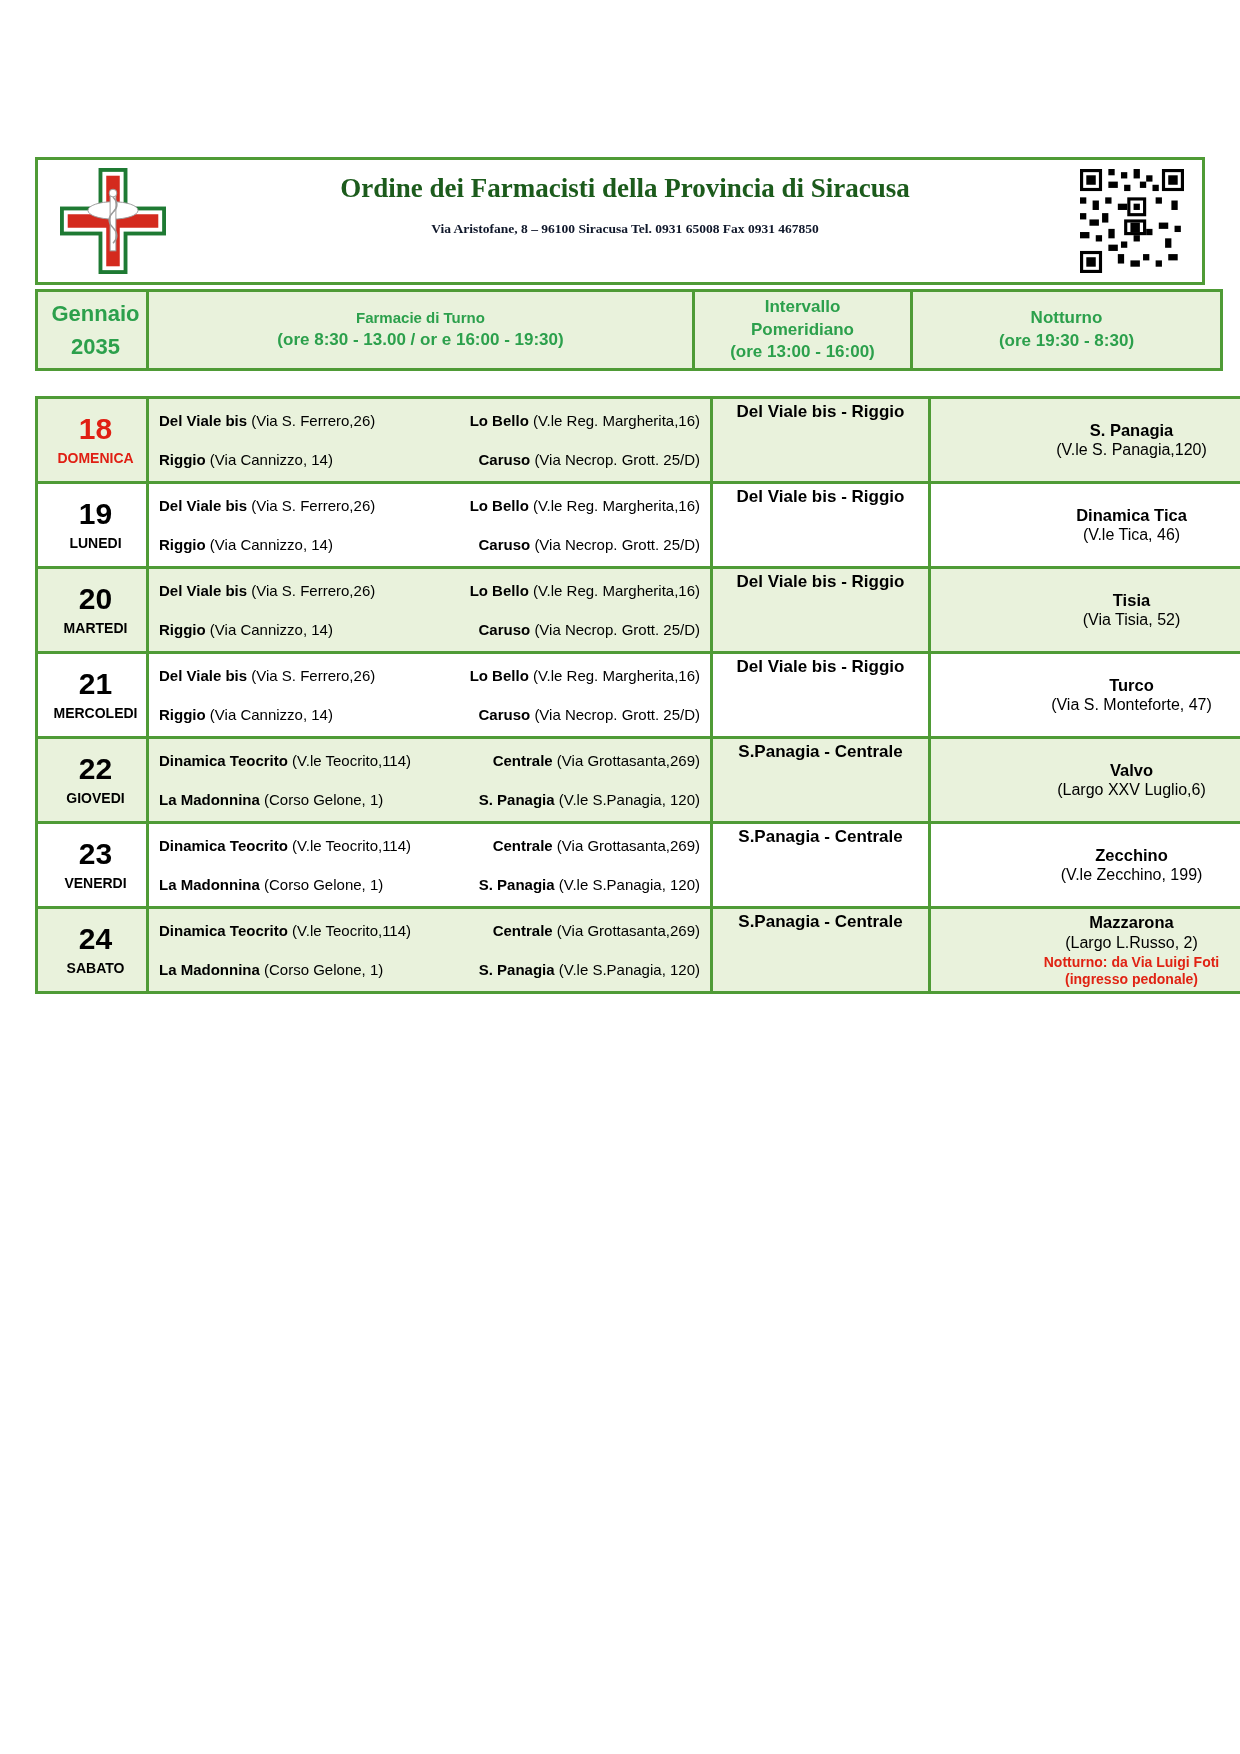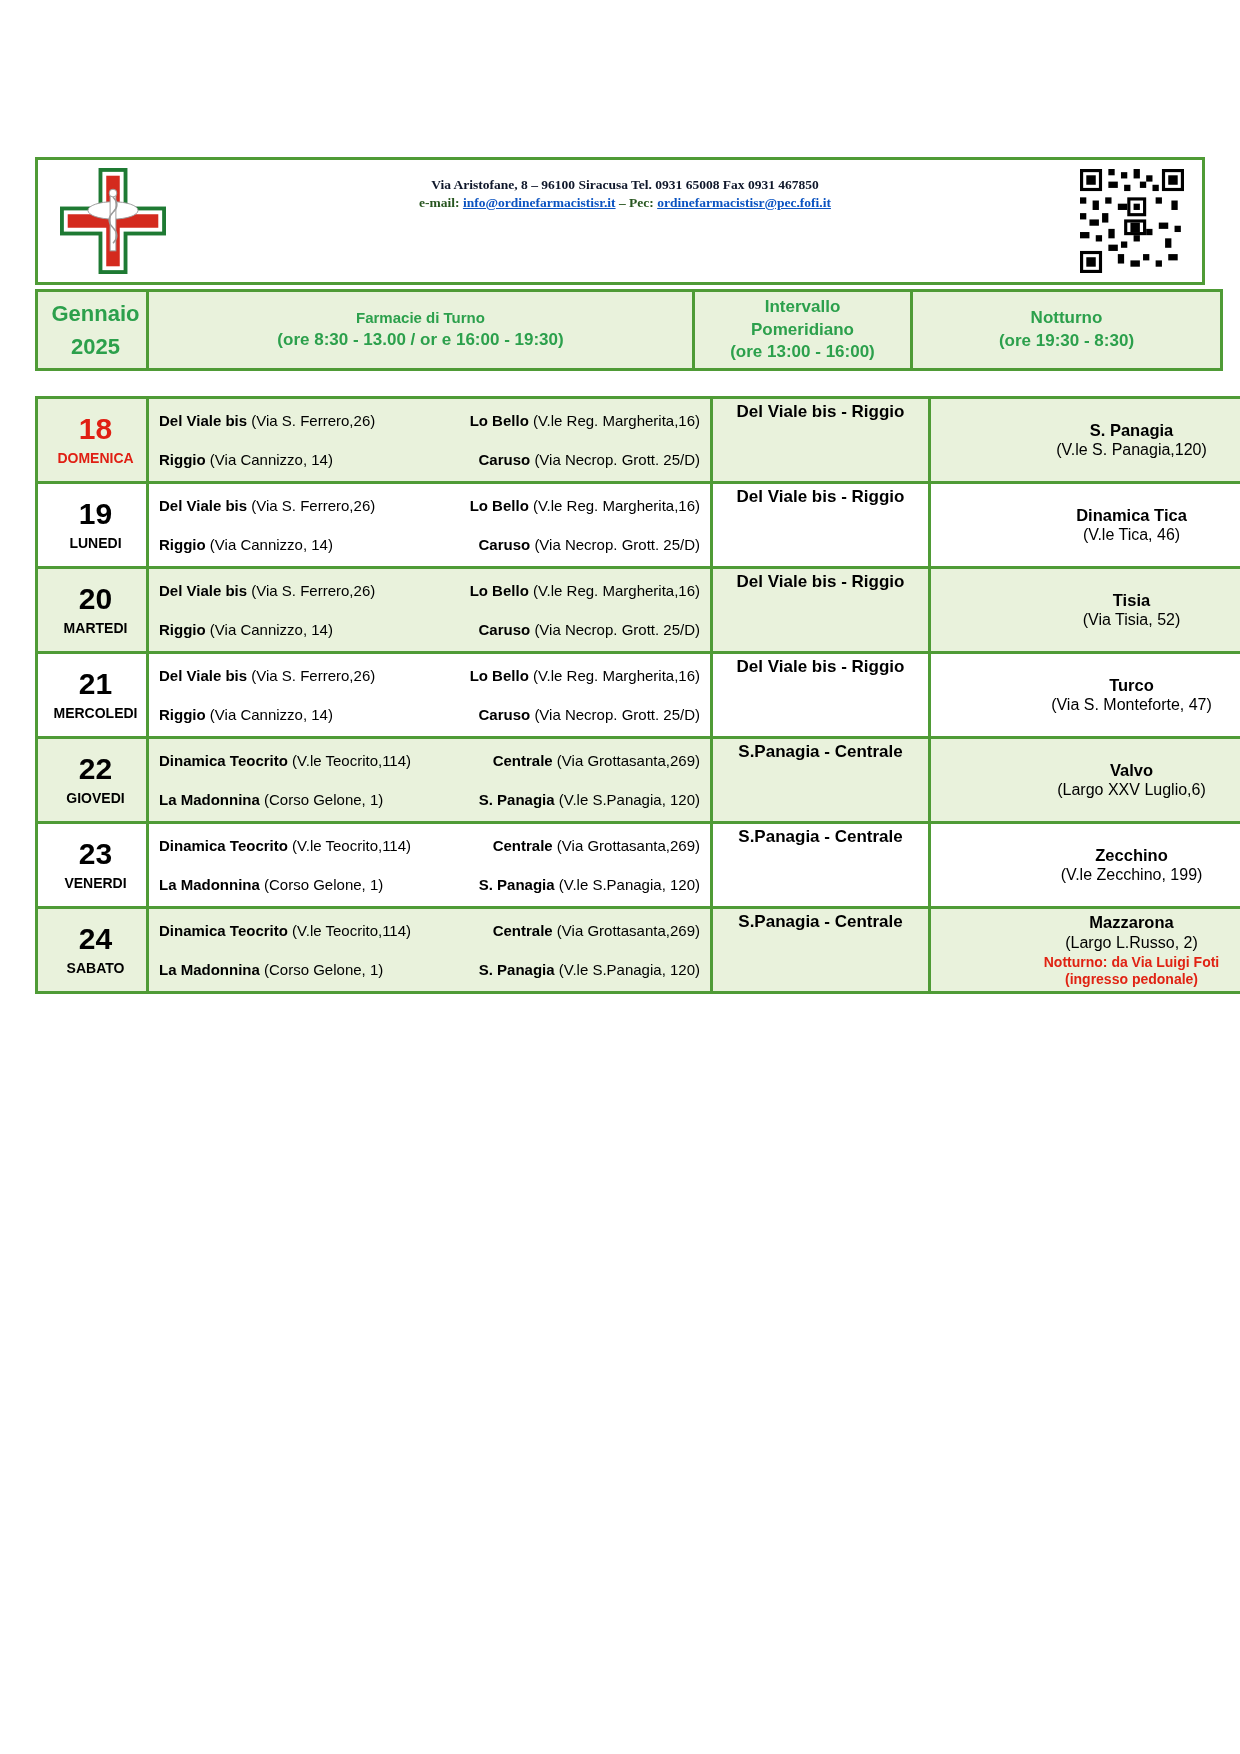--- a/index.html
+++ b/index.html
@@ -66,24 +66,22 @@
         <rect x="8" y="48" width="94" height="14" fill="#d42a1e"></rect>
         <g>
           <ellipse cx="55" cy="44" rx="26" ry="9" fill="#ffffff" stroke="#9a9a9a" stroke-width="1"></ellipse>
           <rect x="52" y="26" width="6" height="60" fill="#ffffff" stroke="#9a9a9a" stroke-width="1"></rect>
           <path d="M55 30 q8 8 0 16 q-8 8 0 16 q8 8 0 16" fill="none" stroke="#9a9a9a" stroke-width="1.5"></path>
           <circle cx="55" cy="26" r="4" fill="#ffffff" stroke="#9a9a9a" stroke-width="1"></circle>
         </g>
       </svg>
     </div>
     <div class="header-center">
+      <div class="title">Ordine dei Farmacisti della Provincia di Siracusa</div>
       <div class="address">Via Aristofane, 8 – 96100 Siracusa Tel. 0931 65008 Fax 0931 467850</div>
-      <div class="email-line">
-        <span>e-mail: </span><a class="link">info@ordinefarmacistisr.it</a><span> – Pec: </span><a class="link">ordinefarmacistisr@pec.fofi.it</a>
-      </div>
     </div>
     <div class="qr-wrap">
       <svg width="104" height="104" viewBox="0 0 33 33">
         <rect x="0" y="0" width="33" height="33" fill="#ffffff"></rect>
         <g fill="#000000">
           <rect x="0" y="0" width="7" height="7"></rect>
             <rect x="26" y="0" width="7" height="7"></rect>
             <rect x="0" y="26" width="7" height="7"></rect>
           <rect x="1" y="1" width="5" height="5" fill="#fff"></rect>
             <rect x="27" y="1" width="5" height="5" fill="#fff"></rect>
@@ -132,21 +130,21 @@
         </g>
       </svg>
     </div>
   </div>
 
   <table class="head-table">
     <tbody>
         <tr>
       <td class="col-date">
         <div class="month">Gennaio</div>
-        <div class="month">2025</div>
+        <div class="month">2035</div>
       </td>
       <td class="col-pharm">
         <div class="ht-main">Farmacie di Turno</div>
         <div class="ht-sub">(ore 8:30 - 13.00 / or e 16:00 - 19:30)</div>
       </td>
       <td class="col-int">
         <div class="ht-sub">Intervallo</div>
         <div class="ht-sub">Pomeridiano</div>
         <div class="ht-sub">(ore 13:00 - 16:00)</div>
       </td>

